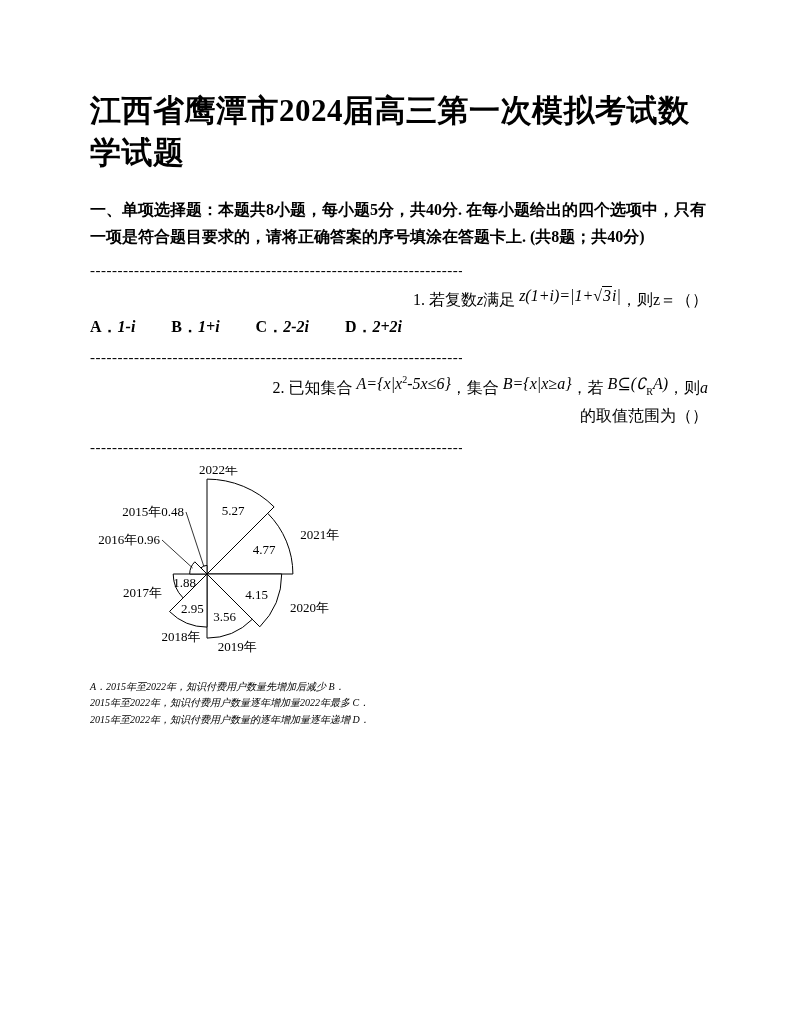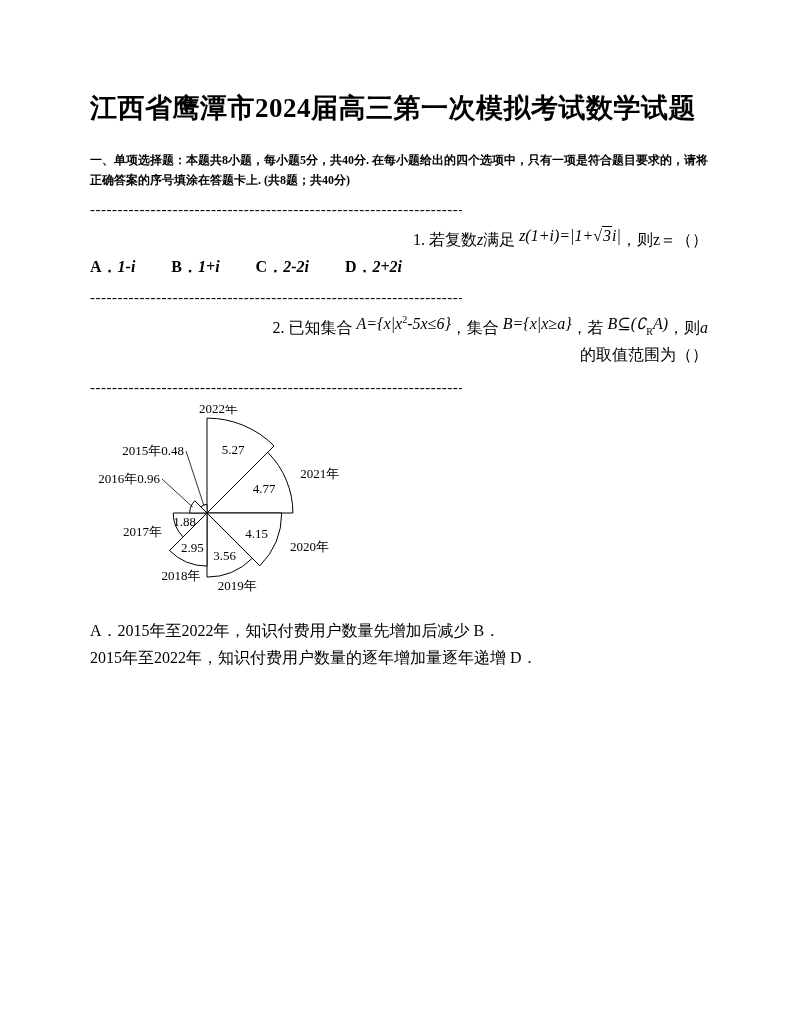--- a/index.html
+++ b/index.html
@@ -3,45 +3,45 @@
 <meta charset="utf-8">
 <style>
   * { margin:0; padding:0; box-sizing:border-box; }
   html,body { background:#fff; }
   body {
     width:794px; height:1028px; position:relative; overflow:hidden;
     font-family:"Liberation Serif","DejaVu Serif",serif; color:#000;
   }
   .page { padding:90px 86px 0 90px; }
   .title {
-    font-size:27px; font-weight:bold; line-height:1.34;
+    font-size:31px; font-weight:bold; line-height:1.34;
     margin-bottom:24px; letter-spacing:0.5px;
   }
   .section-header {
-    font-size:12px; font-weight:bold; line-height:1.68; margin-bottom:10px;
+    font-size:16px; font-weight:bold; line-height:1.68; margin-bottom:10px;
   }
   .divider {
     font-size:15px; line-height:1.3; white-space:nowrap; overflow:hidden;
     width:372px; margin:9px 0 7px 0; letter-spacing:0.5px;
   }
   .qtext { font-size:16px; line-height:1.66;text-align:right; }
   .options-row { font-size:16px; line-height:1.6; margin:0 0 3px 0;font-weight:bold; }
   .opt { display:inline-block; margin-right:32px; white-space:nowrap; }
   .opt-label { }
   .math { font-style:italic; }
   .raised { position:relative; top:-4px; display:inline-block; font-style:italic; }
   .raised sup { font-size:10px; font-style:normal; }
   .raised sub { font-size:10px; font-style:normal; position:relative; top:2px; }
   .sqrt { white-space:nowrap; }
   .rad { border-top:1px solid #000; padding:0 1px; }
   .chart-wrap { margin:8px 0 4px 2px; }
   .sector { fill:#fff; stroke:#000; stroke-width:1; }
   .rose-label { font-family:"Liberation Serif","DejaVu Serif",serif; font-size:13px; fill:#000; }
   .leader { stroke:#000; stroke-width:0.8; fill:none; }
-  .q3-options div { font-size:16px; line-height:1.66; }
+  .q3-options div { font-size:10px; line-height:1.66;font-style:italic; }
   .q3-block { margin-top:4px; }
 </style>
 </head>
 <body>
 
 <div class="page">
 
   <h1 class="title">江西省鹰潭市2024届高三第一次模拟考试数学试题</h1>
 
   <p class="section-header">一、单项选择题：本题共8小题，每小题5分，共40分. 在每小题给出的四个选项中，只有一项是符合题目要求的，请将正确答案的序号填涂在答题卡上. (共8题；共40分)</p>
@@ -90,16 +90,17 @@
         <text x="92.5" y="121.3" text-anchor="middle" class="rose-label">1.88</text>
         <text x="92.0" y="50.0" text-anchor="end" class="rose-label">2015年0.48</text>
         <line x1="94.0" y1="46.0" x2="111.9" y2="100.6" class="leader"></line>
         <text x="68.0" y="78.0" text-anchor="end" class="rose-label">2016年0.96</text>
         <line x1="70.0" y1="74.0" x2="100.6" y2="102.0" class="leader"></line>
       </svg>
   </div>
 
   <div class="q3-options q3-block">
     <div>A．2015年至2022年，知识付费用户数量先增加后减少 B．</div>
+    <div>2015年至2022年，知识付费用户数量逐年增加量2022年最多 C．</div>
     <div>2015年至2022年，知识付费用户数量的逐年增加量逐年递增 D．</div>
   </div>
 
 </div>
 
 </body></html>

